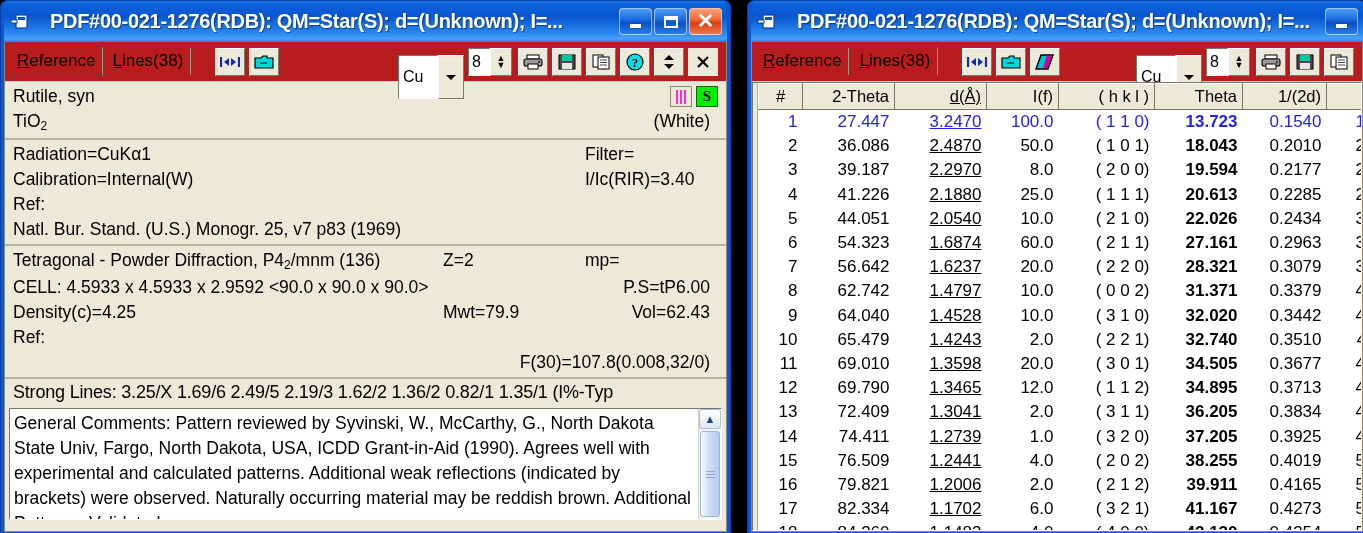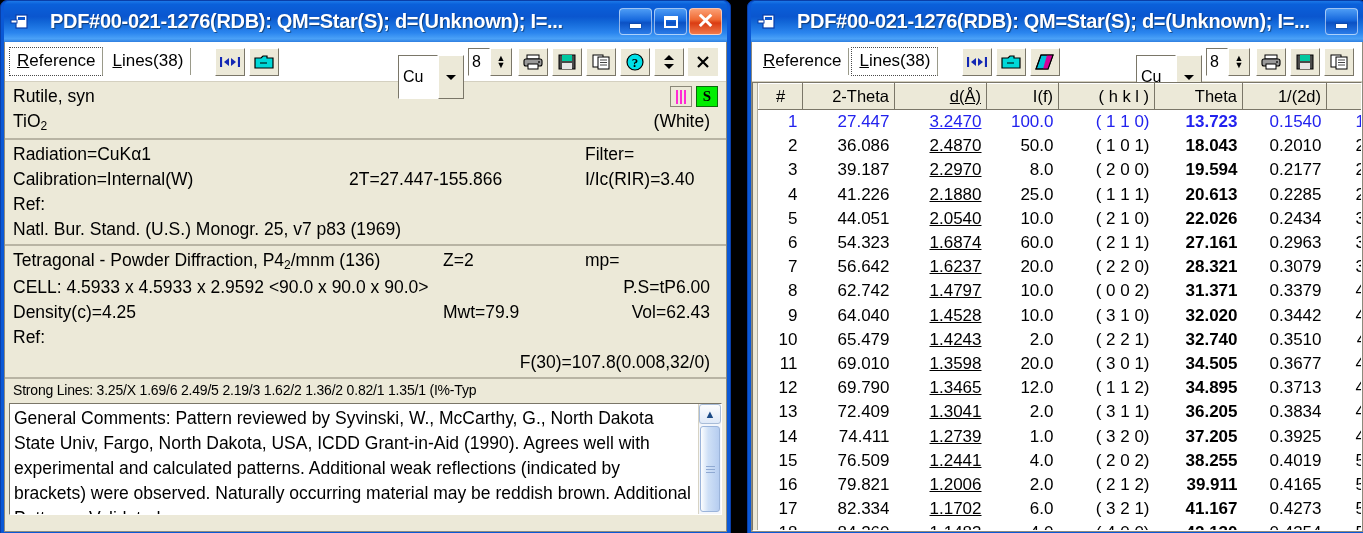--- a/index.html
+++ b/index.html
@@ -88,21 +88,21 @@
     border: 1px solid #8d8a7d;
     border-top: none;
     height: calc(100% - 41px);
     overflow: hidden;
     position: relative;
   }
 
   
   .toolbar {
     height: 40px;
-    background: #ffffff;
+    background: #b91c1c;
     display: flex;
     align-items: center;
     padding: 16px 4px;
     border-bottom: 1px solid #d4d0c0;
     position: relative;
   }
   .tab {
     font-size: 17px;
     color: #000;
     padding: 3px 7px 4px 7px;
@@ -193,21 +193,21 @@
   .badge-bars i { display: block; width: 2px; height: 14px; background: #ff2ad4; }
   .badge-s {
     width: 22px; height: 21px; background: #00ee00;
     border: 1px solid #0a6b0a;
     color: #000; font-size: 15px; font-weight: bold;
     display: flex; align-items: center; justify-content: center;
     font-family: "Liberation Serif", serif;
   }
 
   .strong-lines {
-    font-size: 14px;
+    font-size: 18px;
     padding: 3px 6px 3px 8px;
     white-space: nowrap;
     overflow: hidden;
     letter-spacing: -0.2px;
   }
 
   .comments {
     margin: 2px 4px 0 4px;
     background: #fff;
     border: 1px solid; border-color: #7a7668 #fff #fff #7a7668;
@@ -421,21 +421,20 @@
           </div>
         </div>
 
         <div class="sec">
           <div class="line">
             <span>Radiation=CuKα1</span>
             <span class="col3">Filter=</span>
           </div>
           <div class="line">
             <span>Calibration=Internal(W)</span>
-            <span class="col2">2T=27.447-155.866</span>
             <span class="col3">I/Ic(RIR)=3.40</span>
           </div>
           <div class="line">Ref:</div>
           <div class="line">Natl. Bur. Stand. (U.S.) Monogr. 25, v7 p83 (1969)</div>
         </div>
 
         <div class="sec">
           <div class="line">
             <span>Tetragonal - Powder Diffraction, P4</span><sub>2</sub><span>/mnm (136)</span>
             <span class="col3b">Z=2</span>

